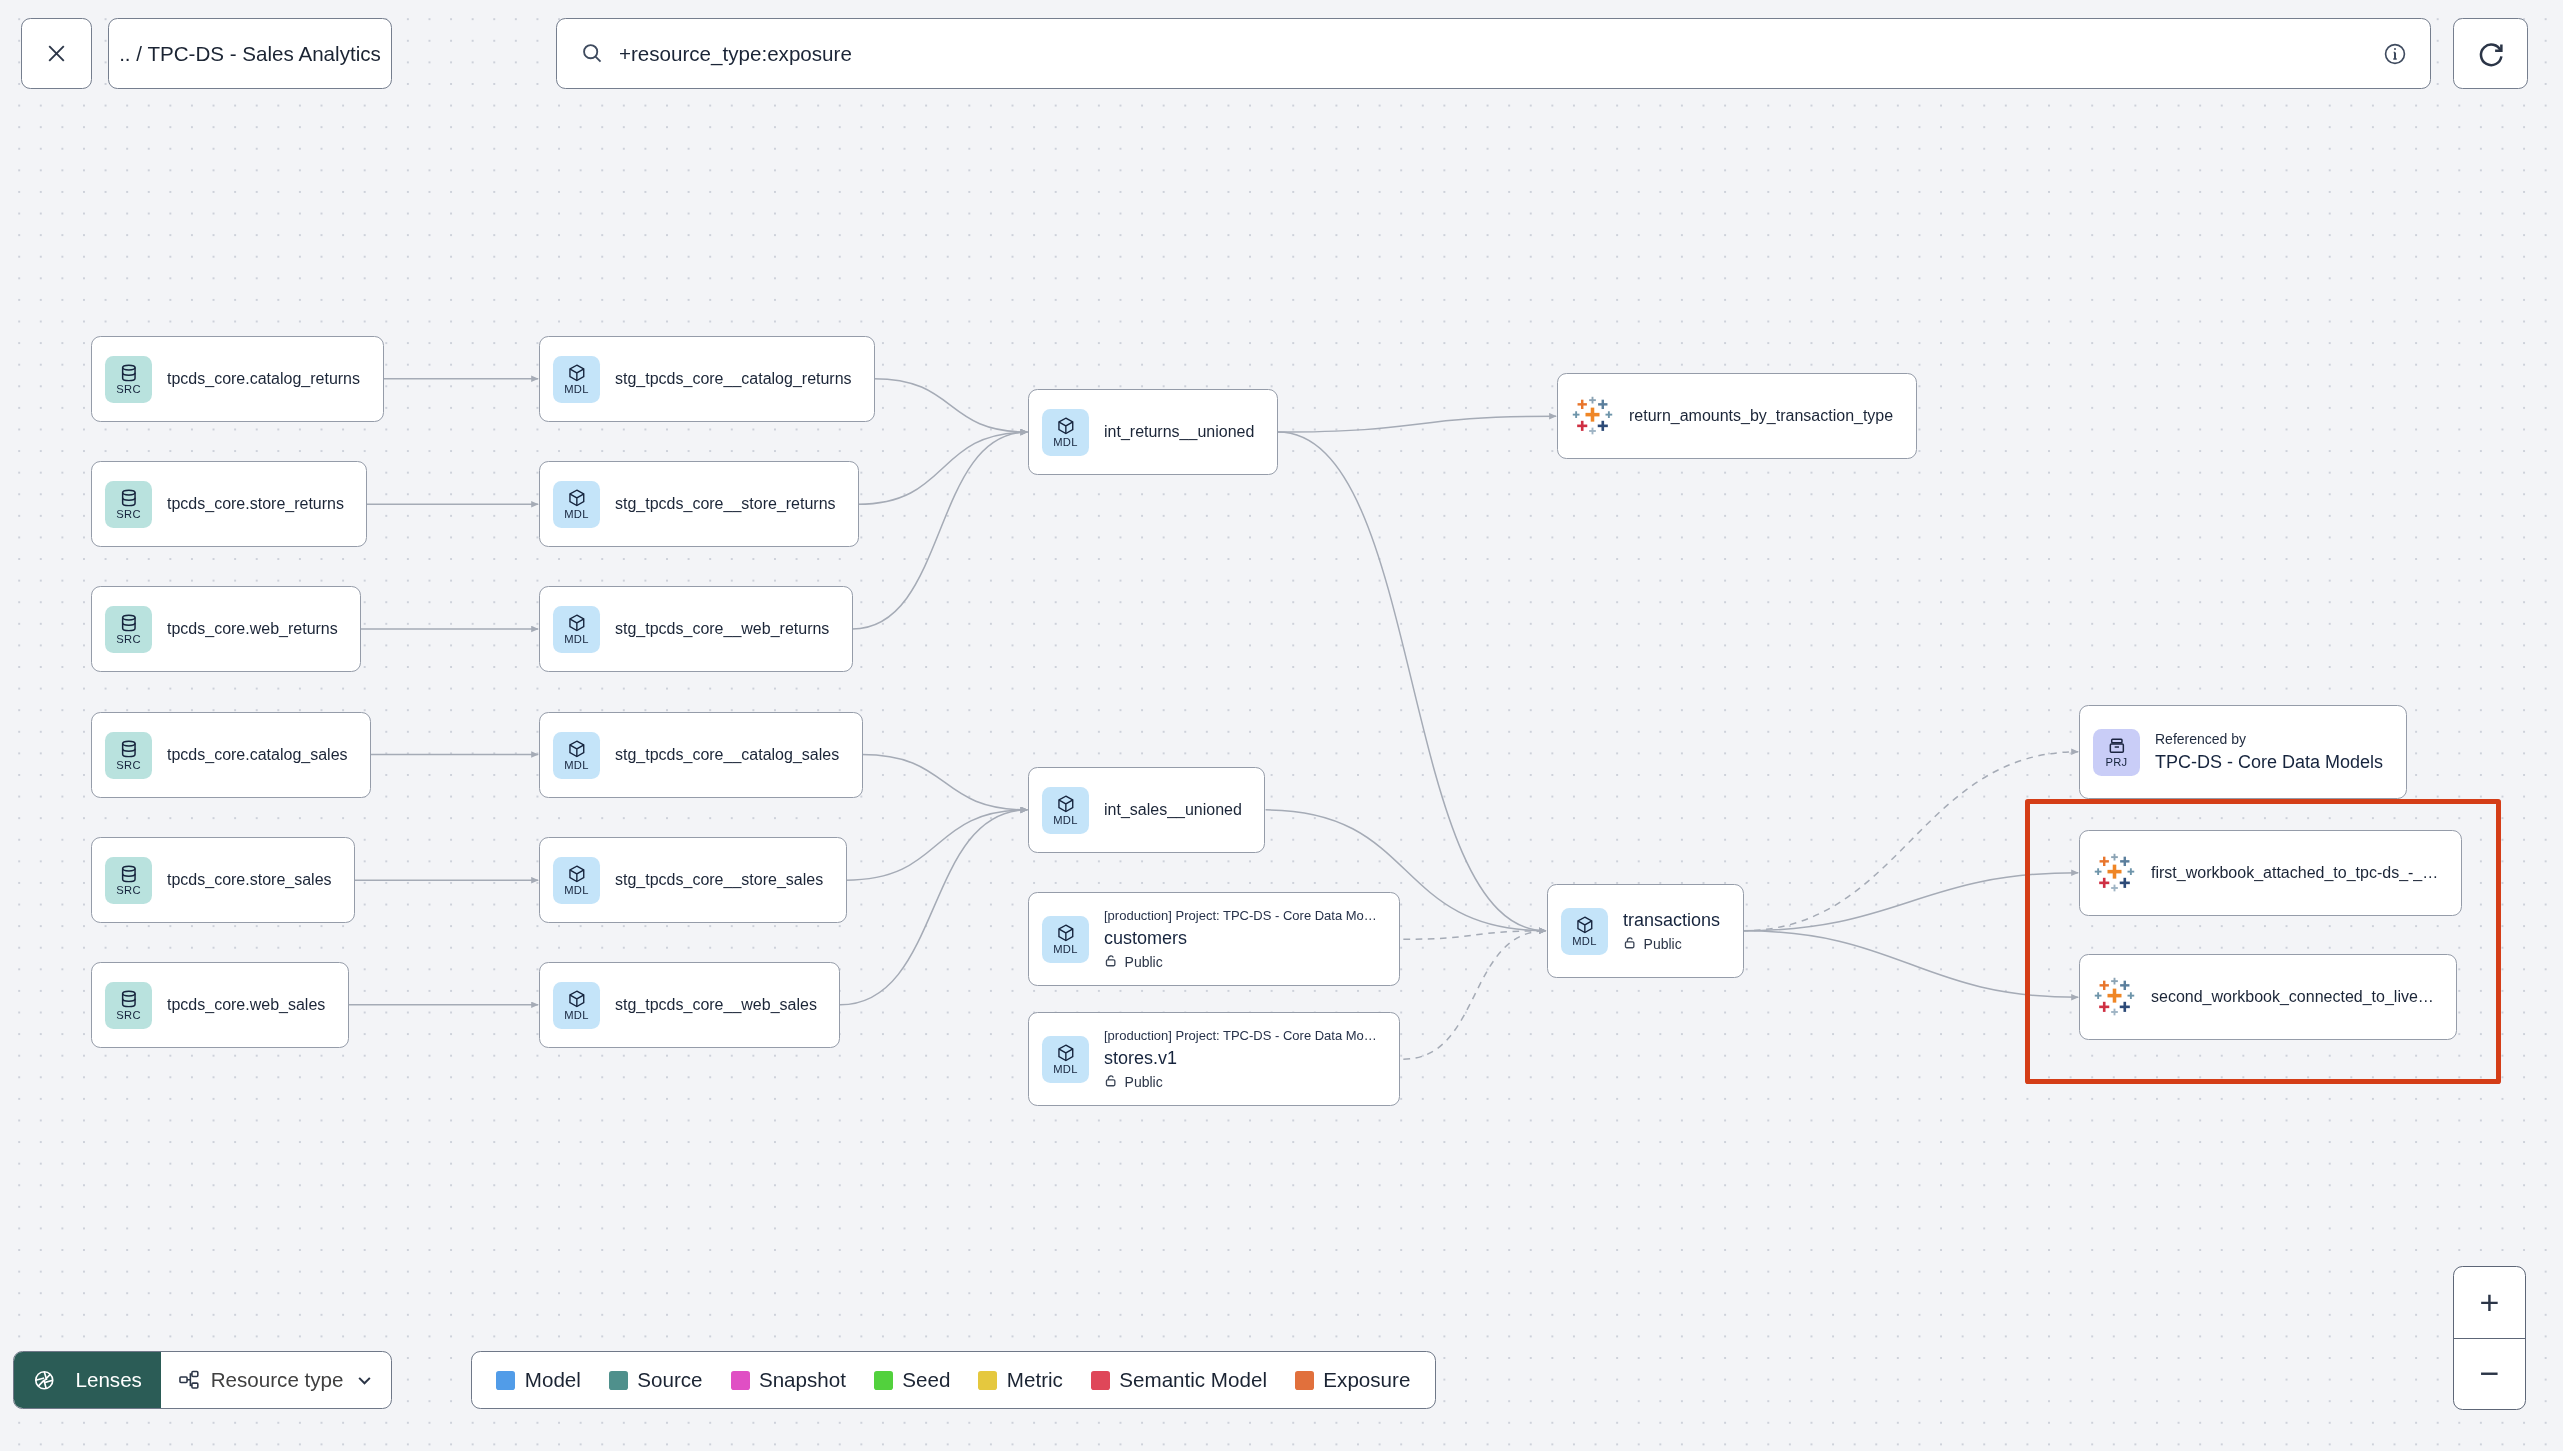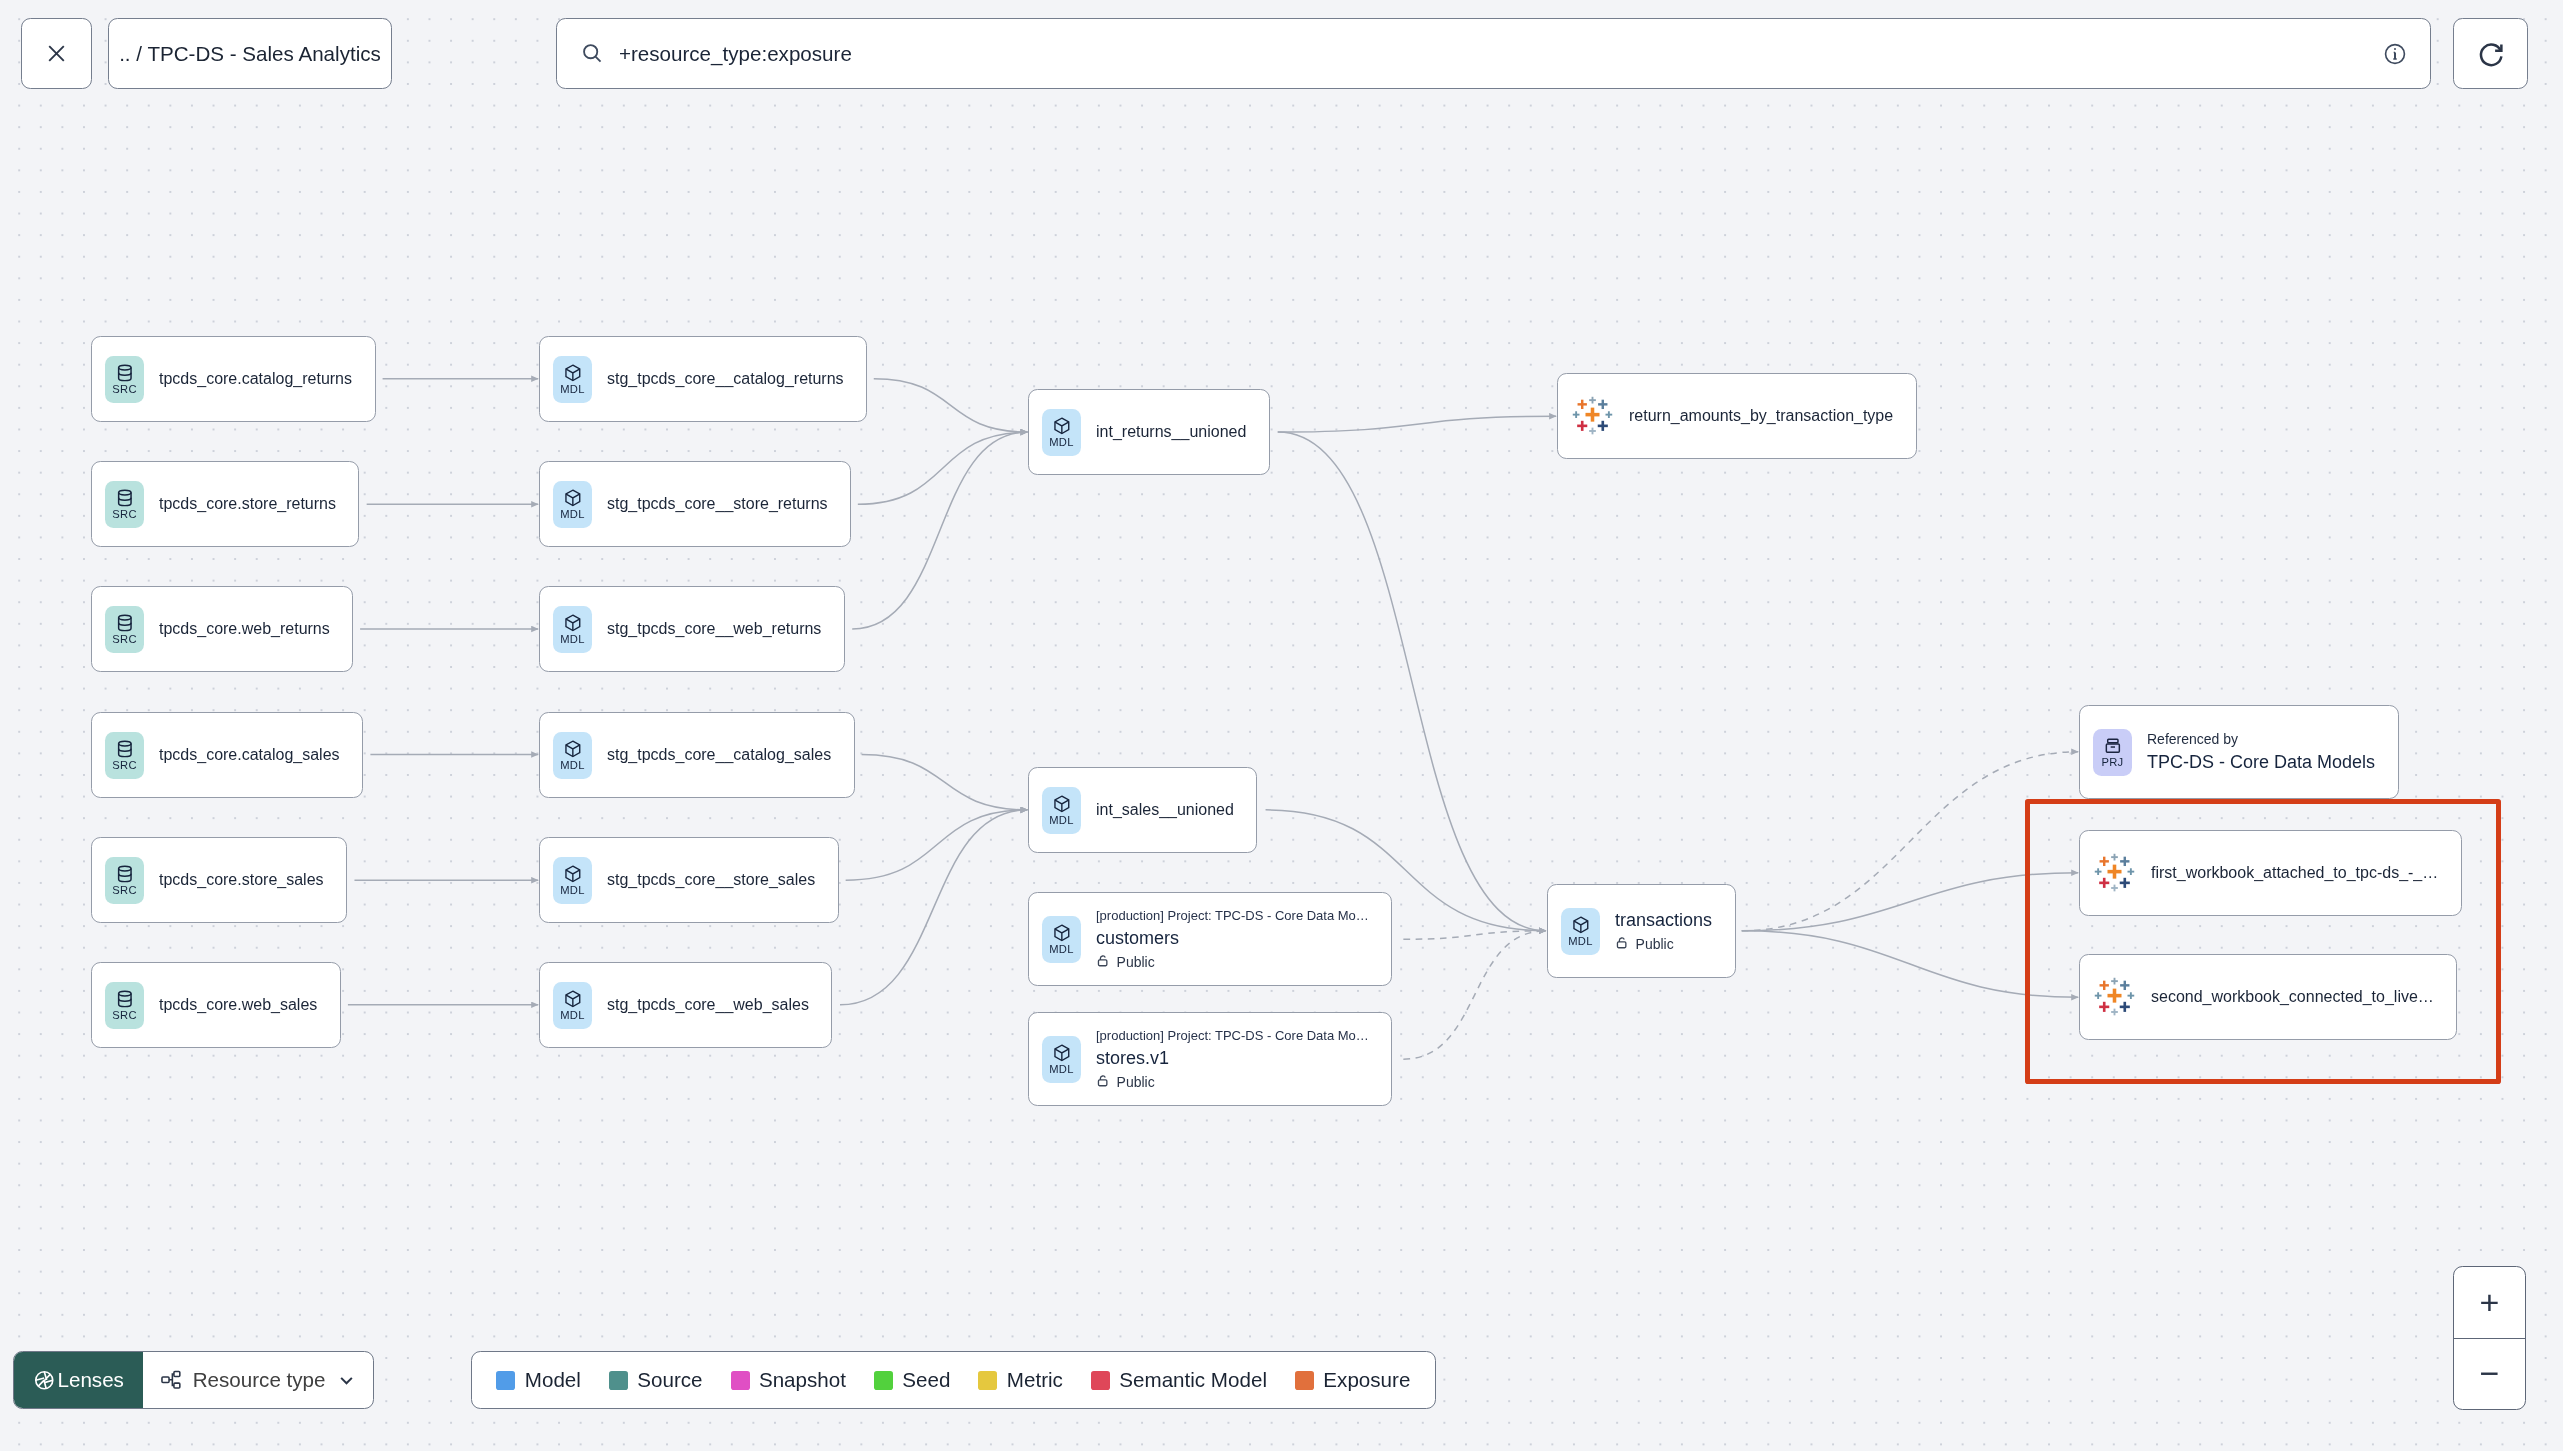--- a/index.html
+++ b/index.html
@@ -22,34 +22,34 @@
   .edge{fill:none;stroke:#a5abb6;stroke-width:1.6}
   .edge.dashed{stroke-dasharray:7 6}
   
   #highlight{position:absolute;left:2025px;top:799px;width:476px;height:285px;
     border:5.6px solid #d43d17;border-radius:2.8px;z-index:2;pointer-events:none}
   
   .node{position:absolute;display:flex;align-items:center;gap:15px;background:#fff;
     border:1.4px solid #959ca9;border-radius:9.4px;padding:0 22.5px 0 13px;min-height:86px;
     z-index:3;white-space:nowrap;cursor:pointer}
   .node.detail,.node.project{min-height:94px}
-  .badge{width:39px;height:47px;border-radius:8.4px;display:flex;flex-direction:column;
+  .badge{width:47px;height:47px;border-radius:8.4px;display:flex;flex-direction:column;
     align-items:center;justify-content:center;flex:none}
   .badge>span{font-size:11.2px;color:#16243d;letter-spacing:0.3px;line-height:1.1}
   .tbl{flex:none;display:flex}
   .nlabel{font-size:16px;color:#1b2537}
   .ncol{display:flex;flex-direction:column;gap:4.7px;padding:11.2px 0}
   .nmeta{font-size:13px;color:#27324a}
   .project .nmeta{font-size:14px;color:#1f2a3e}
   .nname{font-size:18px;color:#16243d}
   .naccess{display:flex;align-items:flex-start;gap:6.6px;font-size:14px;color:#2b3547}
   
   #lens-group{position:absolute;left:13px;top:1351px;height:58px;display:flex;
     border:1.4px solid #6f7888;border-radius:9.4px;overflow:hidden;background:#fff;z-index:10}
-  #lenses-btn{color:#fff;display:flex;align-items:center;gap:2px;padding:0 19px;font-size:20.6px;cursor:pointer}
+  #lenses-btn{color:#fff;display:flex;align-items:center;gap:20px;padding:0 19px;font-size:20.6px;cursor:pointer}
   #rtype-btn{display:flex;align-items:center;gap:11.2px;padding:0 17px;font-size:20.6px;color:#404040;cursor:pointer}
   #legend{position:absolute;left:471px;top:1351px;height:58px;display:flex;align-items:center;
     gap:28px;padding:0 24.4px;background:#fff;border:1.4px solid #6f7888;border-radius:9.4px;z-index:10}
   .lg-item{display:flex;align-items:center;gap:9.4px;font-size:20.6px;color:#1b2433}
   .lg-sw{width:19px;height:19px;border-radius:2.8px;flex:none}
   #zoom-ctl{position:absolute;left:2453px;top:1266px;width:73px;height:144px;background:#fff;
     border:1.9px solid #5d6677;border-radius:9.4px;display:flex;flex-direction:column;z-index:10;overflow:hidden}
   .zbtn{flex:1;display:flex;align-items:center;justify-content:center;font-size:34px;color:#2b3547;cursor:pointer}
   .zbtn+.zbtn{border-top:1.9px solid #5d6677}
 </style>

